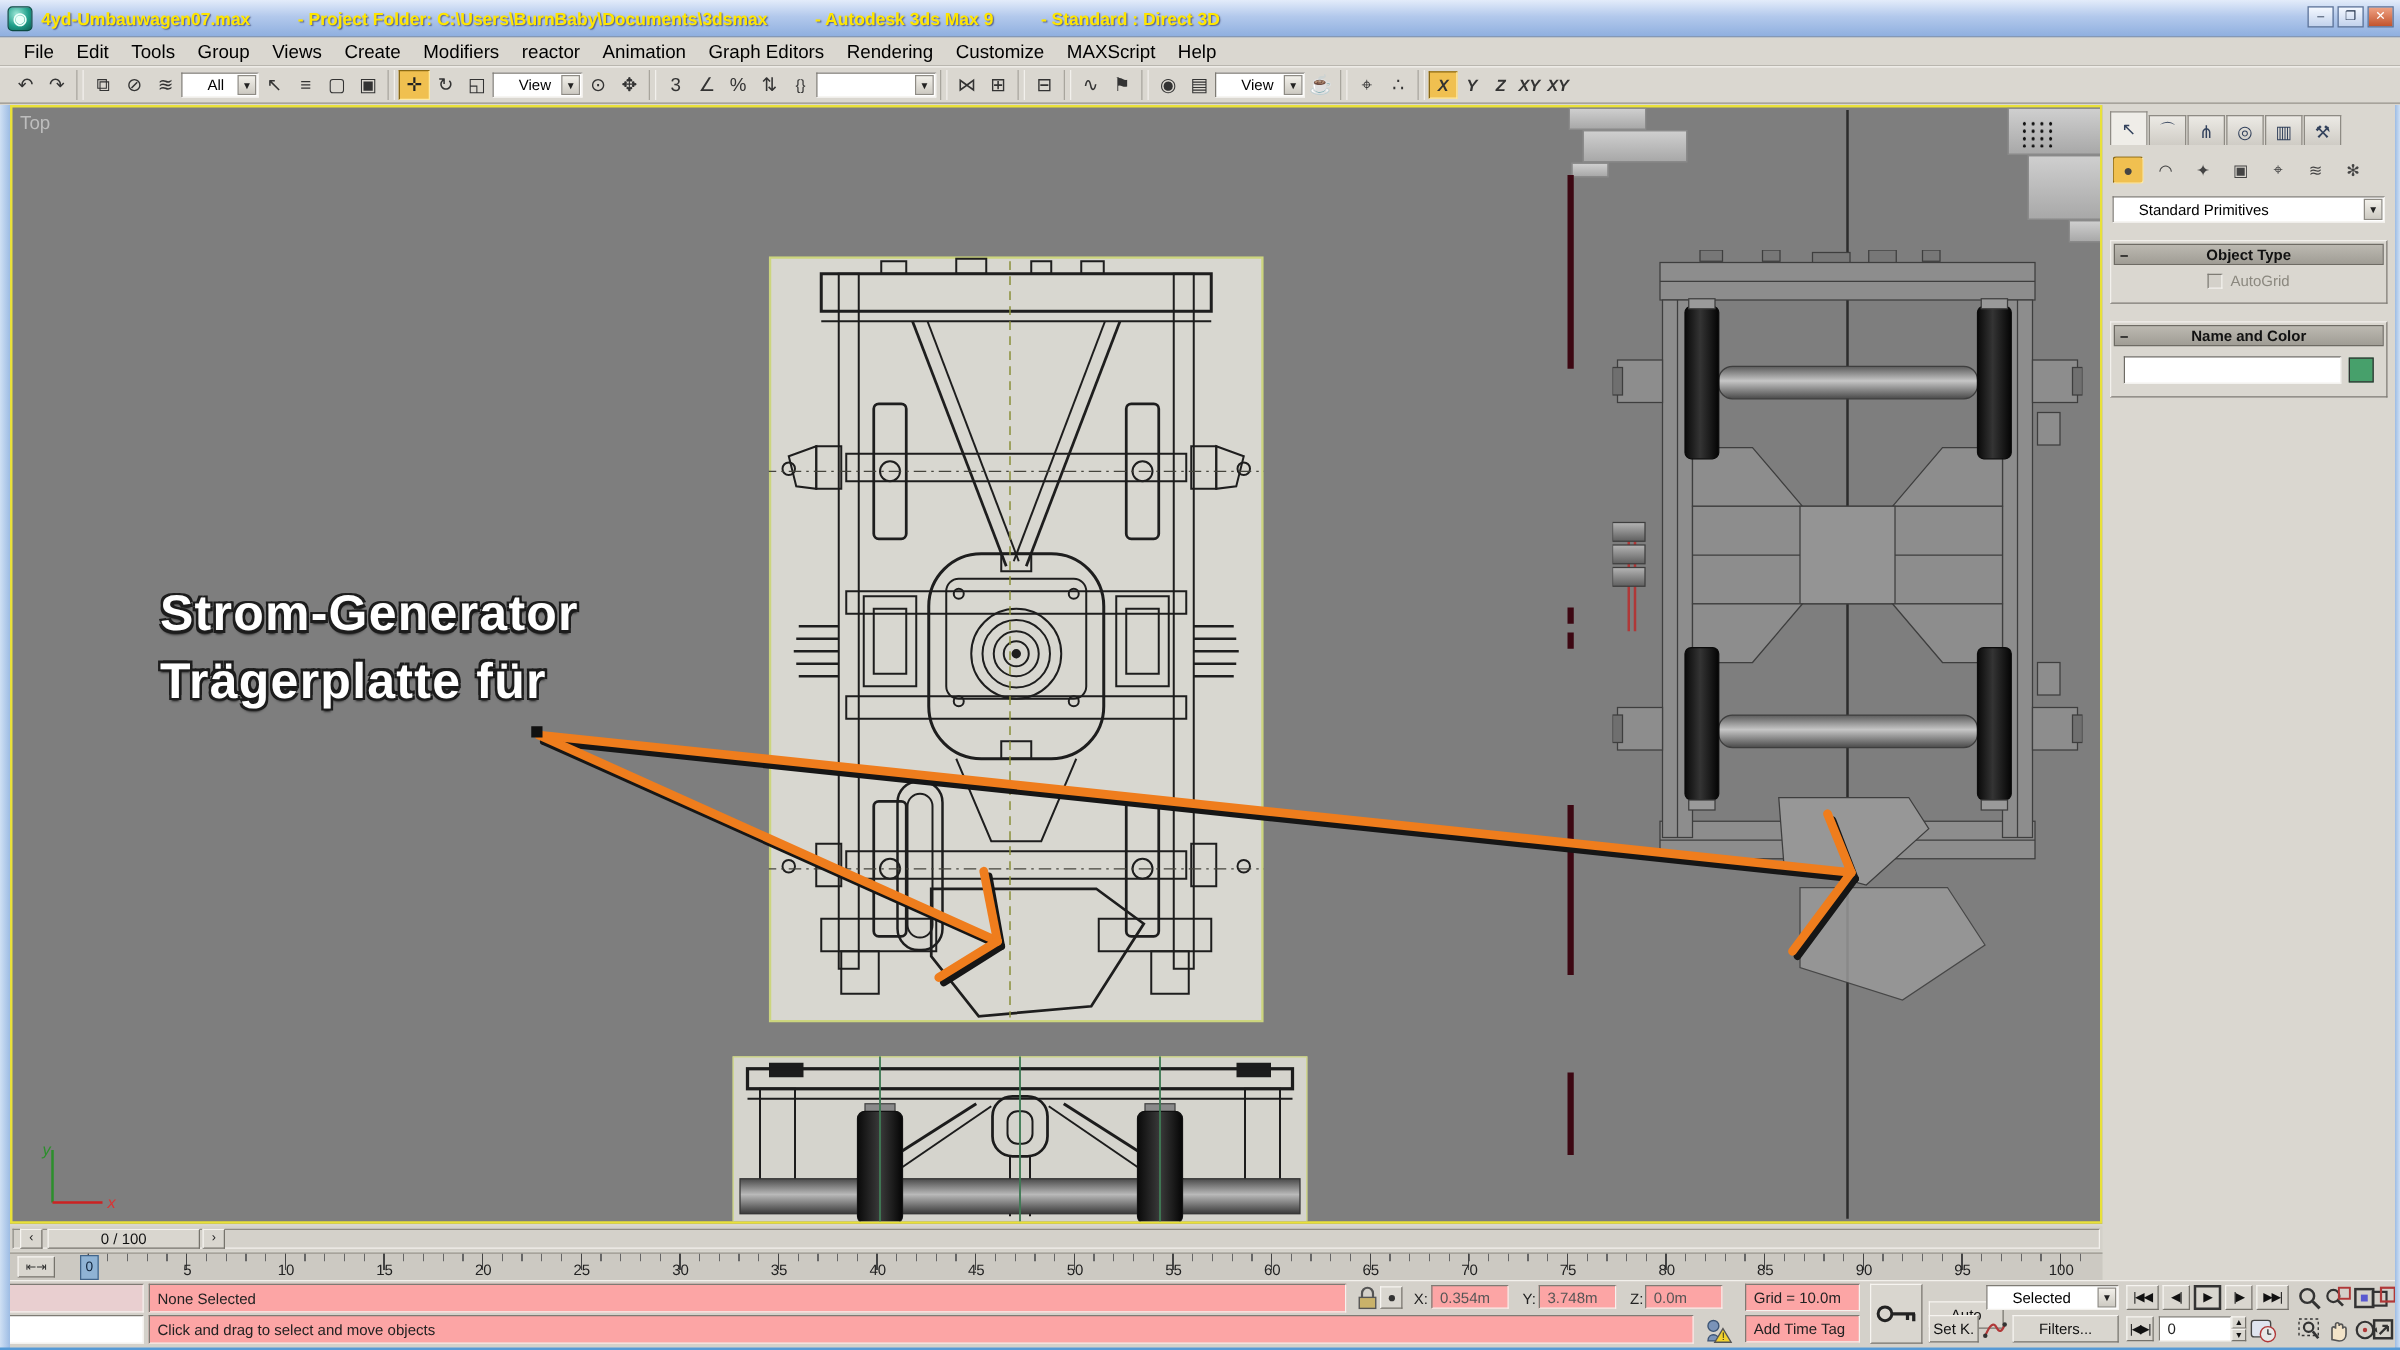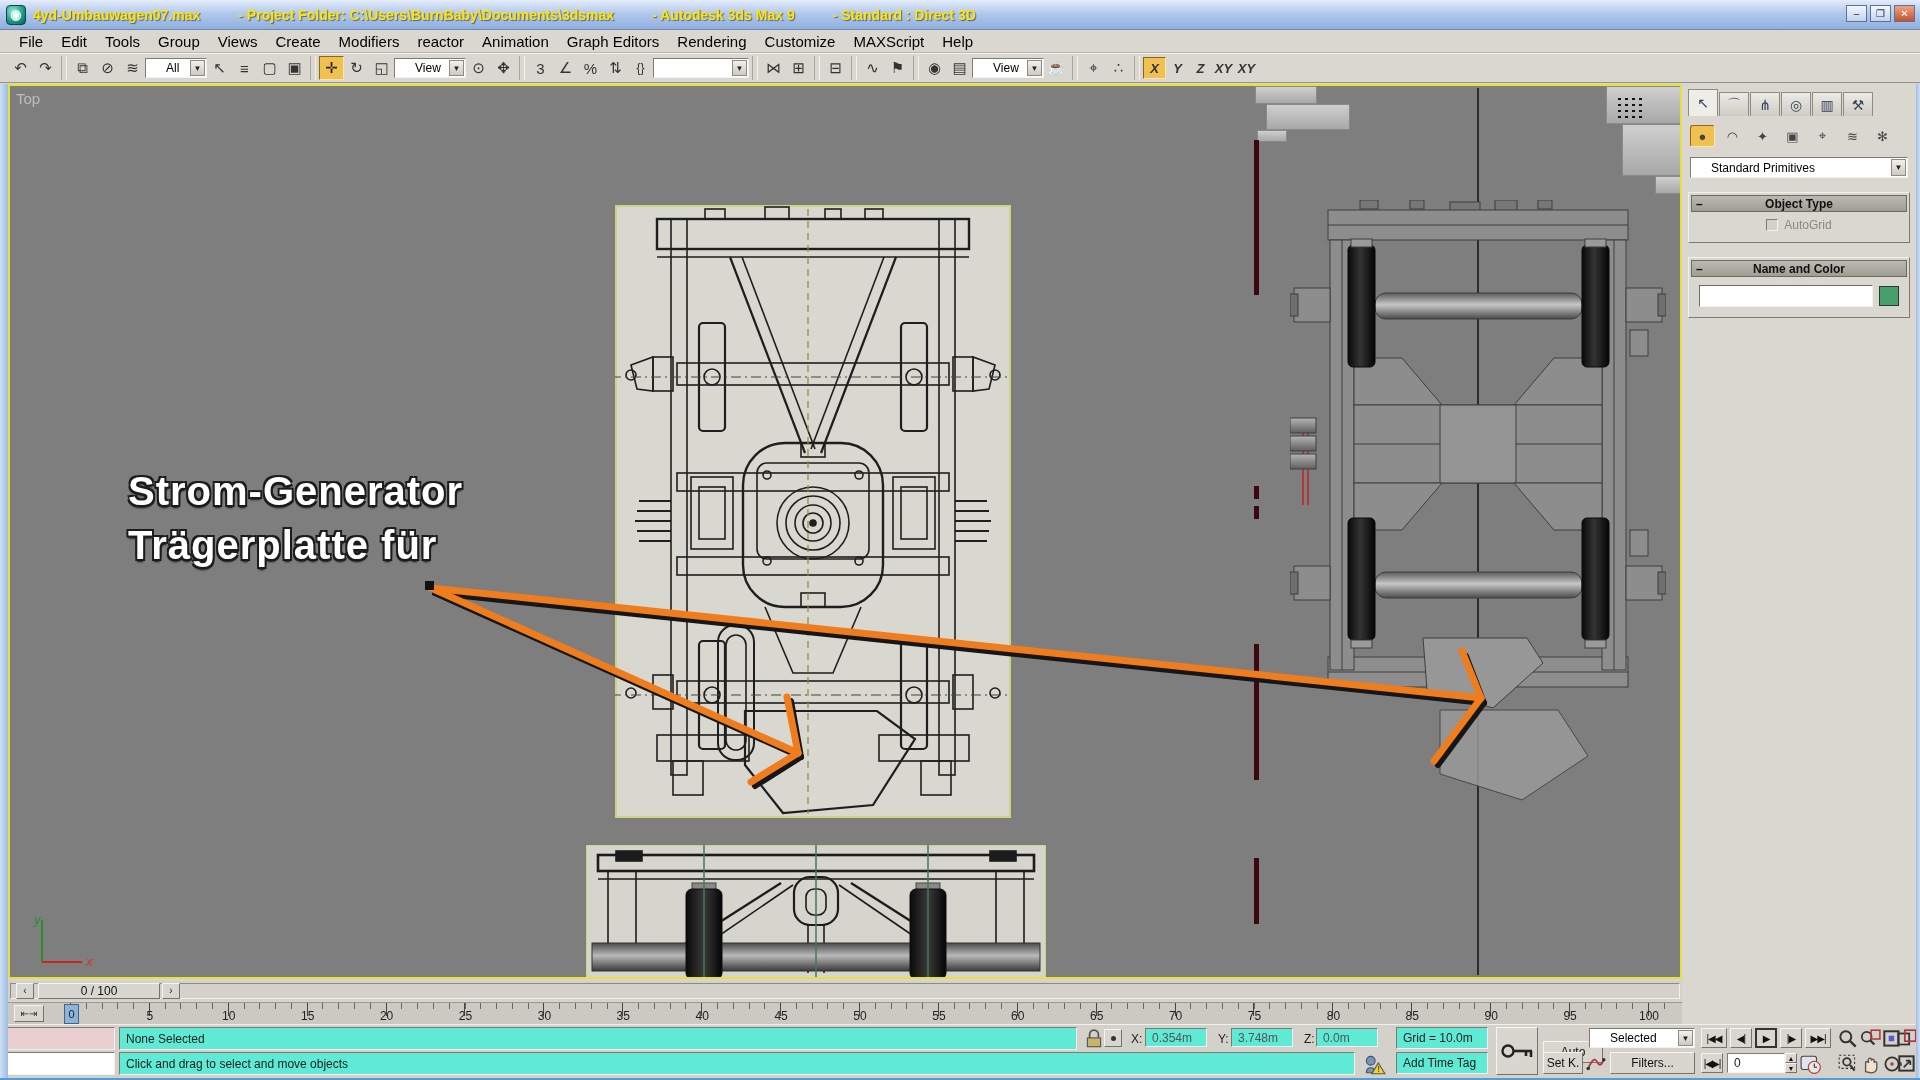--- a/index.html
+++ b/index.html
@@ -91,21 +91,21 @@
                      repeating-linear-gradient(90deg,#666 0 1px,transparent 1px 15.78px);
     background-size:100% 13px,100% 6px; background-repeat:no-repeat,no-repeat; }
   .rlabel { position:absolute; top:6px; transform:translateX(-50%); font-size:12px; color:#222; }
   .ruler-handle { position:absolute; left:56px; top:1px; width:15px; height:20px; background:#8fb3d4; border:1px solid #41658a;
     color:#10243c; font-size:11px; text-align:center; line-height:18px; }
   .trackview-btn { position:absolute; left:6px; top:2px; width:30px; height:17px; background:#d9d6cf; border:1px solid;
     border-color:#f6f4f0 #76736c #76736c #f6f4f0; display:flex; align-items:center; justify-content:center; font-size:10px; color:#333; }
 
   
   .statusbar { position:absolute; left:0; top:1024px; width:1920px; height:54px; background:#d4d1ca; border-top:1px solid #f2f0ec; }
-  .sunken { background:#5eead4; border:1px solid; border-color:#7e7b74 #f4f2ee #f4f2ee #7e7b74; }
+  .sunken { background:#fca5a5; border:1px solid; border-color:#7e7b74 #f4f2ee #f4f2ee #7e7b74; }
   .sb-btn { background:#d9d6cf; border:1px solid; border-color:#f6f4f0 #76736c #76736c #f6f4f0; color:#111;
     display:flex; align-items:center; justify-content:center; font-size:12px; position:absolute; }
   .sb-field { position:absolute; display:flex; align-items:center; padding-left:6px; font-size:12px; color:#222; }
   .coord-label { position:absolute; font-size:12px; color:#222; top:7px; }
   .pb { font-size:10px; letter-spacing:-1px; }
   .navico { position:absolute; width:24px; height:22px; display:flex; align-items:center; justify-content:center; }
   .bottom-edge { position:absolute; left:0; top:1078px; width:1920px; height:2px; background:#569ad6; }
   .left-edge { position:absolute; left:0; top:84px; width:8px; height:996px; background:linear-gradient(90deg,#cfe0f4,#9dbce4); }
   .right-edge { position:absolute; left:1916px; top:84px; width:4px; height:996px; background:linear-gradient(90deg,#9dbce4,#cfe0f4); }
 </style>

